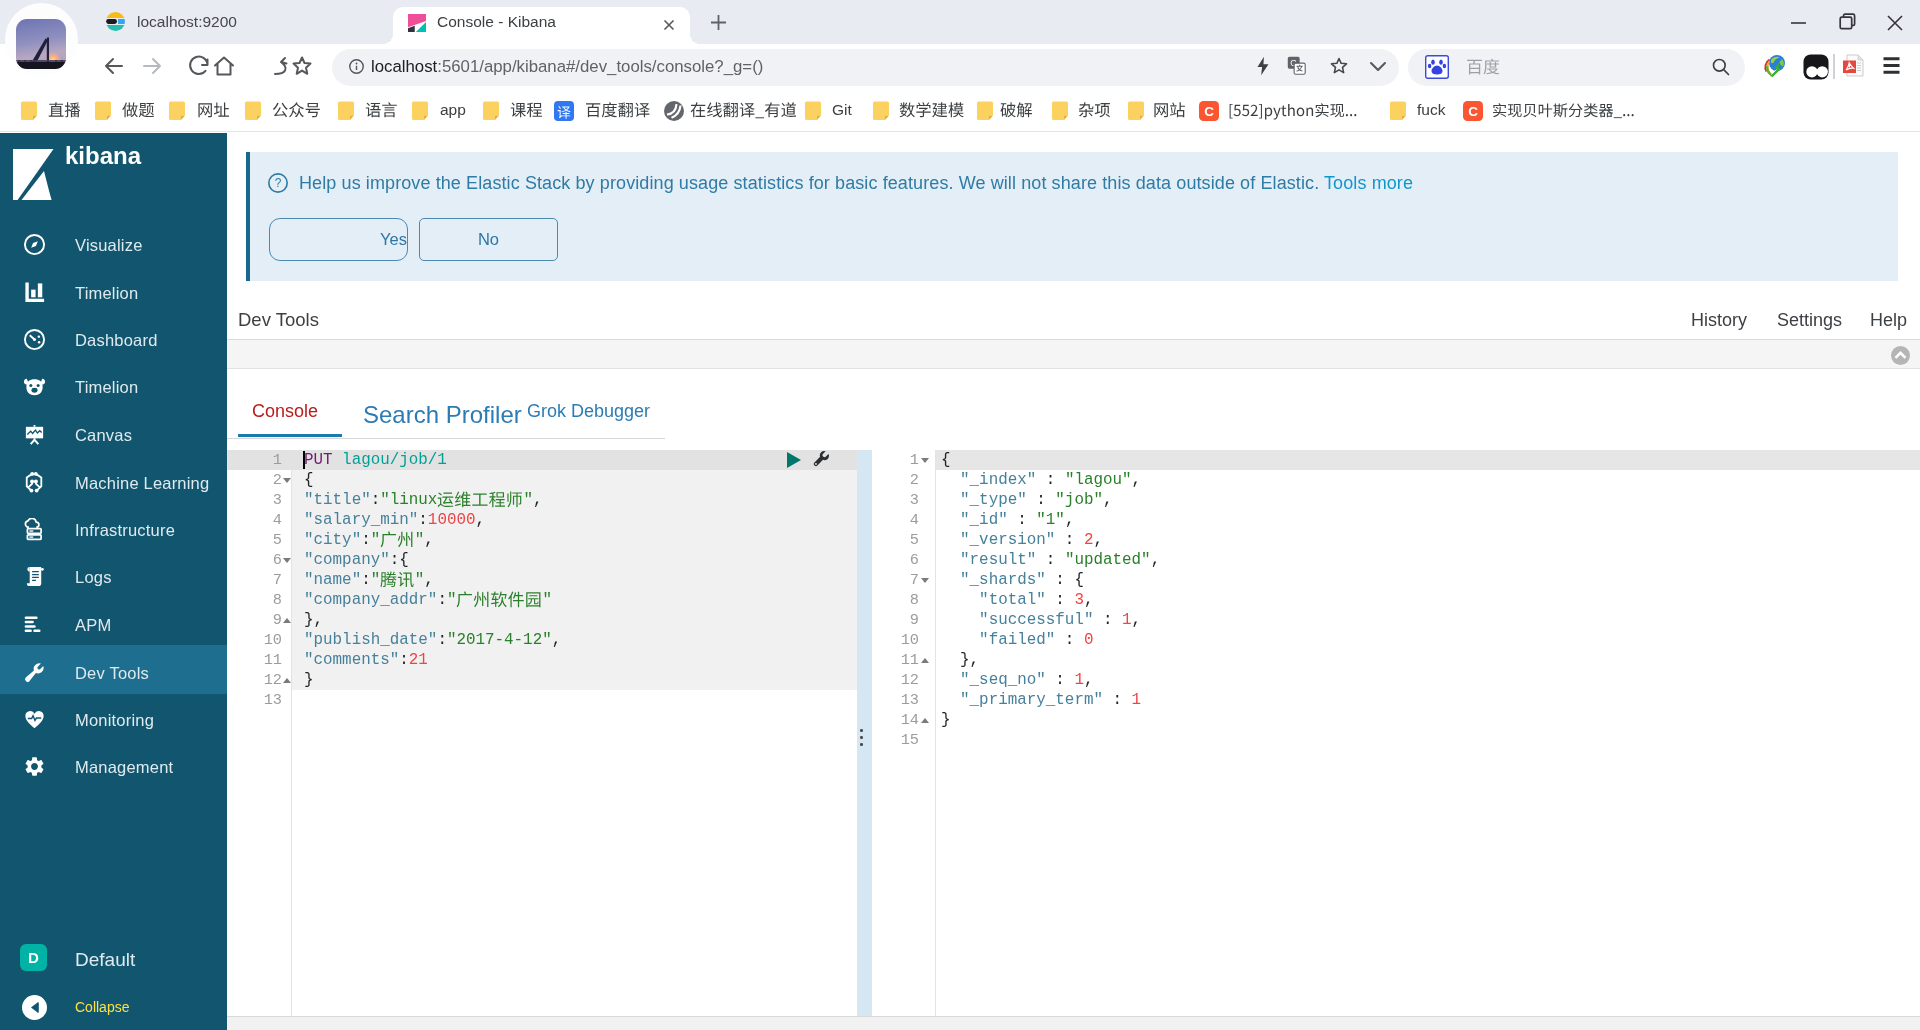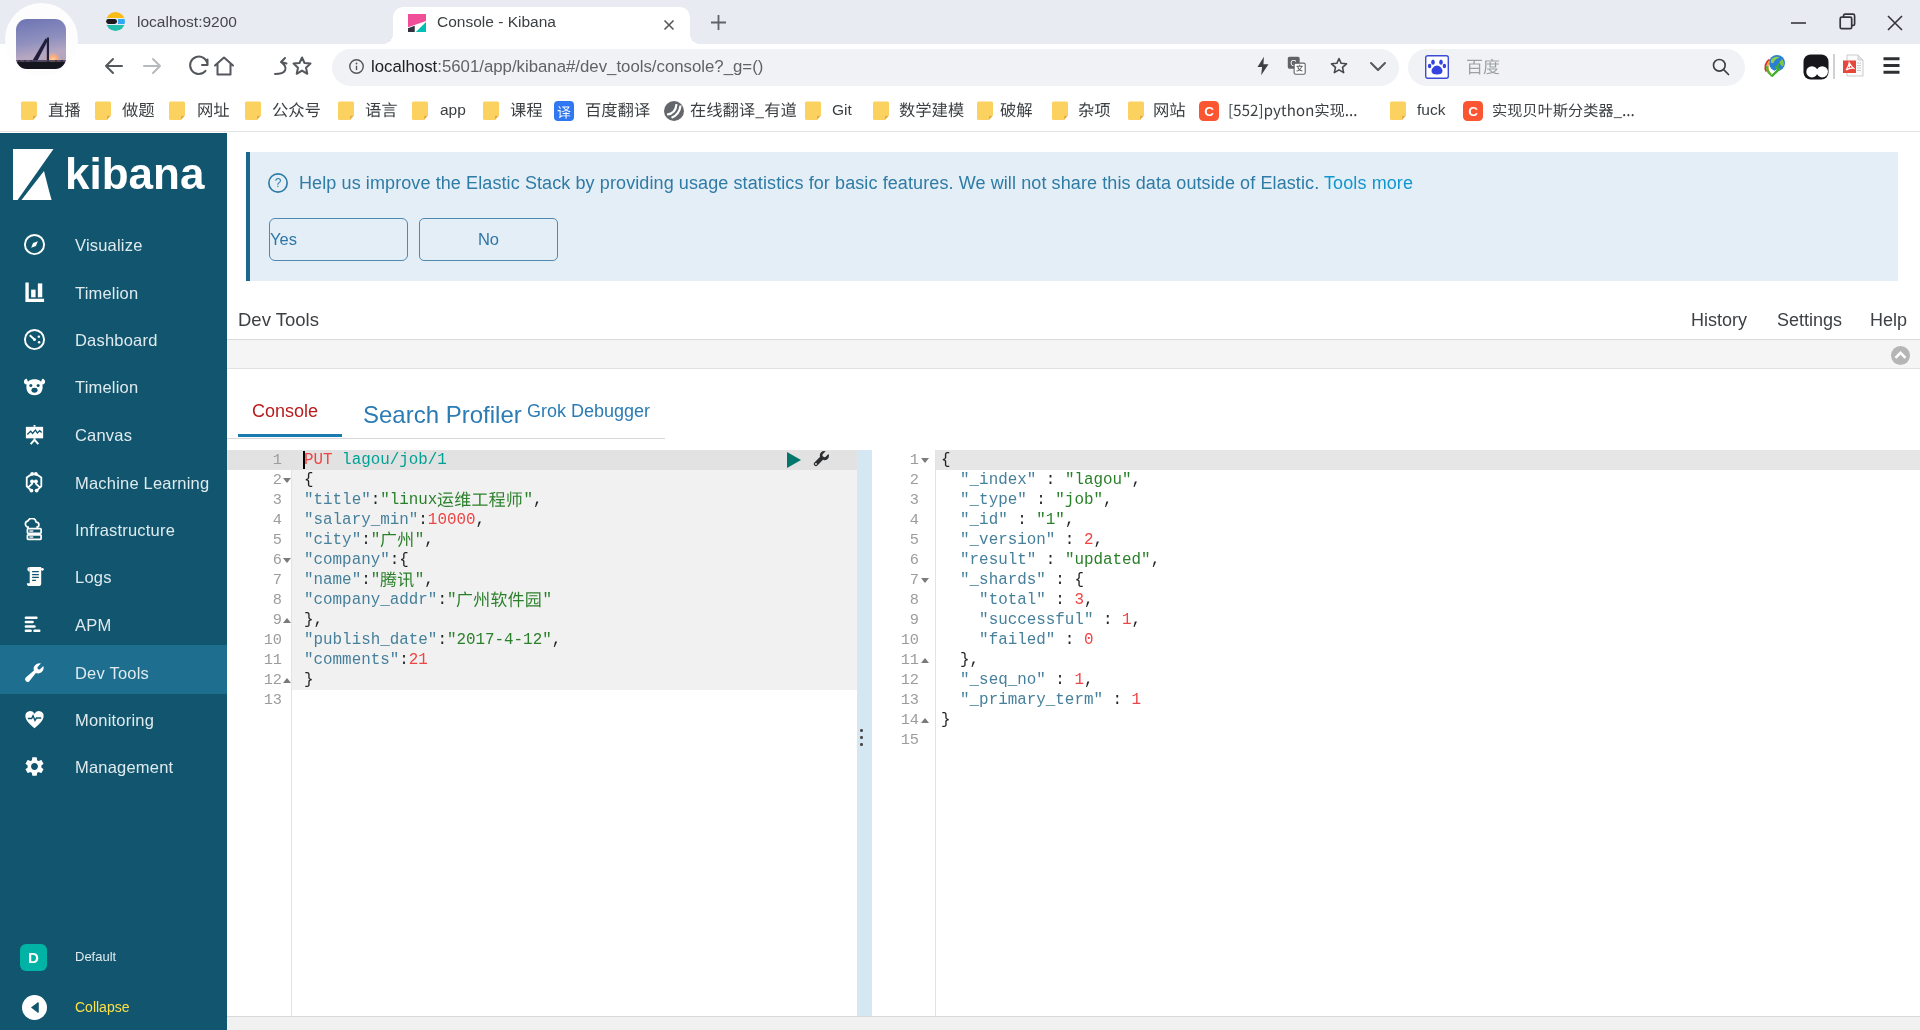--- a/index.html
+++ b/index.html
@@ -15,21 +15,21 @@
 
 #k{position:absolute;left:0;top:133px;width:1920px;height:897px;background:#fff}
 #sidebar{position:absolute;left:0;top:0;width:227px;height:897px;background:#11566e}
 .nav{position:absolute;left:0;width:227px;height:47px}
 .nav .ic{position:absolute;left:23px;top:12px;width:23px;height:23px}
 .nav .tx{position:absolute;left:75px;top:50%;transform:translateY(-50%);font-size:16.5px;color:#dfeaee;letter-spacing:.2px}
 .mono{font-family:"Liberation Mono",monospace;font-size:15.88px;line-height:20px;white-space:pre}
 .cl{position:absolute;left:304px;height:20px}
 .cr{position:absolute;left:941px;height:20px}
 .num{position:absolute;font-family:"Liberation Mono",monospace;font-size:15.3px;line-height:20px;color:#9c9c9c;text-align:right;width:55px}
-.key{color:#47809b}.str{color:#2a802a}.npink{color:#ef4444}.turl{color:#00a195}
+.key{color:#47809b}.str{color:#2a802a}.npink{color:#701a75}.turl{color:#00a195}
 .nnum{color:#ef4444}.pun{color:#1f2326}
 .fold{position:absolute;width:0;height:0}
 </style></head>
 <body>
 <div id="titlebar">
     <div class="abs" style="left:5px;top:3px;width:73px;height:73px;border-radius:50%;background:#fdfdfe;z-index:9"></div>
     <div class="abs" style="left:16px;top:19px;width:50px;height:50px;border-radius:11px;overflow:hidden;z-index:10">
 <svg width="50" height="50">
 <defs>
           <linearGradient id="sky" x1="0" y1="0" x2="0.18" y2="1">
@@ -343,21 +343,21 @@
         <path transform="translate(134.3,26) scale(0.015200,-0.015200)" d="M139 -13C175 -13 205 15 205 56C205 98 175 126 139 126C102 126 73 98 73 56C73 15 102 -13 139 -13Z"></path>
         <path transform="translate(138.5,26) scale(0.015200,-0.015200)" d="M139 -13C175 -13 205 15 205 56C205 98 175 126 139 126C102 126 73 98 73 56C73 15 102 -13 139 -13Z"></path>
       </svg></div>
   </div>
 <div id="k">
     <div id="sidebar">
       <svg class="abs" style="left:13px;top:16px" width="41" height="51" viewBox="0 0 41 51">
 <path d="M0,0 H40.5 L4.6,51 H0 Z" fill="#fff"></path>
 <path d="M8.5,51 L31,22 C33.8,33 36.2,42.5 38.6,51 Z" fill="#fff"></path>
       </svg>
-      <div class="abs" style="left:65px;top:21px;font-size:44px;line-height:40px;font-weight:bold;color:#fff;letter-spacing:0px">kibana</div>
+      <div class="abs" style="left:65px;top:3px;font-size:24px;line-height:40px;font-weight:bold;color:#fff;letter-spacing:0px">kibana</div>
       <div class="abs" style="left:0;top:512px;width:227px;height:49px;background:#1d6e8f"></div>
       <div class="nav" style="top:88px">
         <svg class="ic" viewBox="0 0 24 24">
           <circle cx="12" cy="12" r="10" fill="none" stroke="#ffffff" stroke-width="2"></circle>
           <path d="M15.5,8.5 L13.5,13.5 L8.5,15.5 L10.5,10.5 Z" fill="#ffffff"></path>
         </svg>
         <span class="tx">Visualize</span>
       </div>
       <div class="nav" style="top:136px">
         <svg class="ic" viewBox="0 0 24 24">
@@ -449,35 +449,35 @@
         </svg>
         <span class="tx">Monitoring</span>
       </div>
       <div class="nav" style="top:610px">
         <svg class="ic" viewBox="0 0 24 24">
           <path d="M19.14,12.94c0.04-0.3,0.06-0.61,0.06-0.94c0-0.32-0.02-0.64-0.07-0.94l2.03-1.58c0.18-0.14,0.23-0.41,0.12-0.61l-1.92-3.32c-0.12-0.22-0.37-0.29-0.59-0.22l-2.39,0.96c-0.5-0.38-1.03-0.7-1.62-0.94L14.4,2.81c-0.04-0.24-0.24-0.41-0.48-0.41h-3.84c-0.24,0-0.43,0.17-0.47,0.41L9.25,5.35C8.66,5.59,8.12,5.92,7.63,6.29L5.24,5.33c-0.22-0.08-0.47,0-0.59,0.22L2.74,8.87C2.62,9.08,2.66,9.34,2.86,9.48l2.03,1.58C4.84,11.36,4.8,11.69,4.8,12s0.02,0.64,0.07,0.94l-2.03,1.58c-0.18,0.14-0.23,0.41-0.12,0.61l1.92,3.32c0.12,0.22,0.37,0.29,0.59,0.22l2.39-0.96c0.5,0.38,1.03,0.7,1.62,0.94l0.36,2.54c0.05,0.24,0.24,0.41,0.48,0.41h3.84c0.24,0,0.44-0.17,0.47-0.41l0.36-2.54c0.59-0.24,1.13-0.56,1.62-0.94l2.39,0.96c0.22,0.08,0.47,0,0.59-0.22l1.92-3.32c0.12-0.22,0.07-0.47-0.12-0.61L19.14,12.94z M12,15.6c-1.98,0-3.6-1.62-3.6-3.6s1.62-3.6,3.6-3.6s3.6,1.62,3.6,3.6S13.98,15.6,12,15.6z" fill="#ffffff"></path>
         </svg>
         <span class="tx">Management</span>
       </div>
       <div class="abs" style="left:20px;top:811px;width:27px;height:27px;border-radius:6px;background:#00b3a4;text-align:center;font-size:15px;font-weight:bold;color:#fff;line-height:27px">D</div>
-      <div class="abs" style="left:75px;top:816px;font-size:13px;color:#dfeaee">Default</div>
+      <div class="abs" style="left:75px;top:816px;font-size:19px;color:#dfeaee">Default</div>
       <svg class="abs" style="left:22px;top:862px" width="25" height="25" viewBox="0 0 25 25">
 <circle cx="12.5" cy="12.5" r="12.5" fill="#fff"></circle>
 <path d="M15.5,7.5 V17.5 L9,12.5 Z" fill="#11566e"></path>
         <rect x="15" y="7.5" width="1.8" height="10" fill="#11566e"></rect>
       </svg>
       <div class="abs" style="left:75px;top:866px;font-size:14px;color:#fde047">Collapse</div>
     </div>
     <div class="abs" style="left:246px;top:19px;width:1652px;height:129px;background:#e4eef6;border-left:4px solid #19688e"></div>
     <svg class="abs" style="left:267px;top:39px" width="22" height="22" viewBox="0 0 24 24">
 <circle cx="12" cy="12" r="10" fill="none" stroke="#2e7ba6" stroke-width="1.8"></circle>
 <text x="12" y="16.5" font-size="13" fill="#2e7ba6" text-anchor="middle" font-family="Liberation Sans">?</text>
     </svg>
     <div class="abs" style="left:299px;top:40px;font-size:18px;letter-spacing:0.1px;color:#2e7ba6">Help us improve the Elastic Stack by providing usage statistics for basic features. We will not share this data outside of Elastic. <span style="color:#1096ce">Tools more</span></div>
-    <div style="position:absolute;width:139px;height:43px;border:1px solid #4e89b0;border-radius:6px;font-size:16.5px;color:#2e76a5;text-align:left;line-height:41px;left:269px;top:85px">Yes</div>
+    <div style="position:absolute;width:139px;height:43px;border:1px solid #4e89b0;border-radius:11px;font-size:16.5px;color:#2e76a5;text-align:right;line-height:41px;left:269px;top:85px">Yes</div>
     <div style="position:absolute;width:139px;height:43px;border:1px solid #4e89b0;border-radius:5px;font-size:16.5px;color:#2e76a5;text-align:center;line-height:41px;left:419px;top:85px">No</div>
     <div class="abs" style="left:238px;top:176px;font-size:18.5px;color:#3d3f42">Dev Tools</div>
     <div class="abs" style="left:1691px;top:177px;font-size:18px;color:#3d4044">History</div>
     <div class="abs" style="left:1777px;top:177px;font-size:18px;color:#3d4044">Settings</div>
     <div class="abs" style="left:1870px;top:177px;font-size:18px;color:#3d4044">Help</div>
     <div class="abs" style="left:227px;top:206px;width:1693px;height:30px;background:#f5f5f5;border-top:1px solid #dadada;border-bottom:1px solid #e2e2e2"></div>
     <svg class="abs" style="left:1891px;top:213px" width="19" height="19" viewBox="0 0 19 19">
 <circle cx="9.5" cy="9.5" r="9.5" fill="#b5b5b5"></circle>
 <path d="M4.5,11.8 L9.5,6.8 L14.5,11.8" fill="none" stroke="#fff" stroke-width="2.6"></path>
     </svg>

